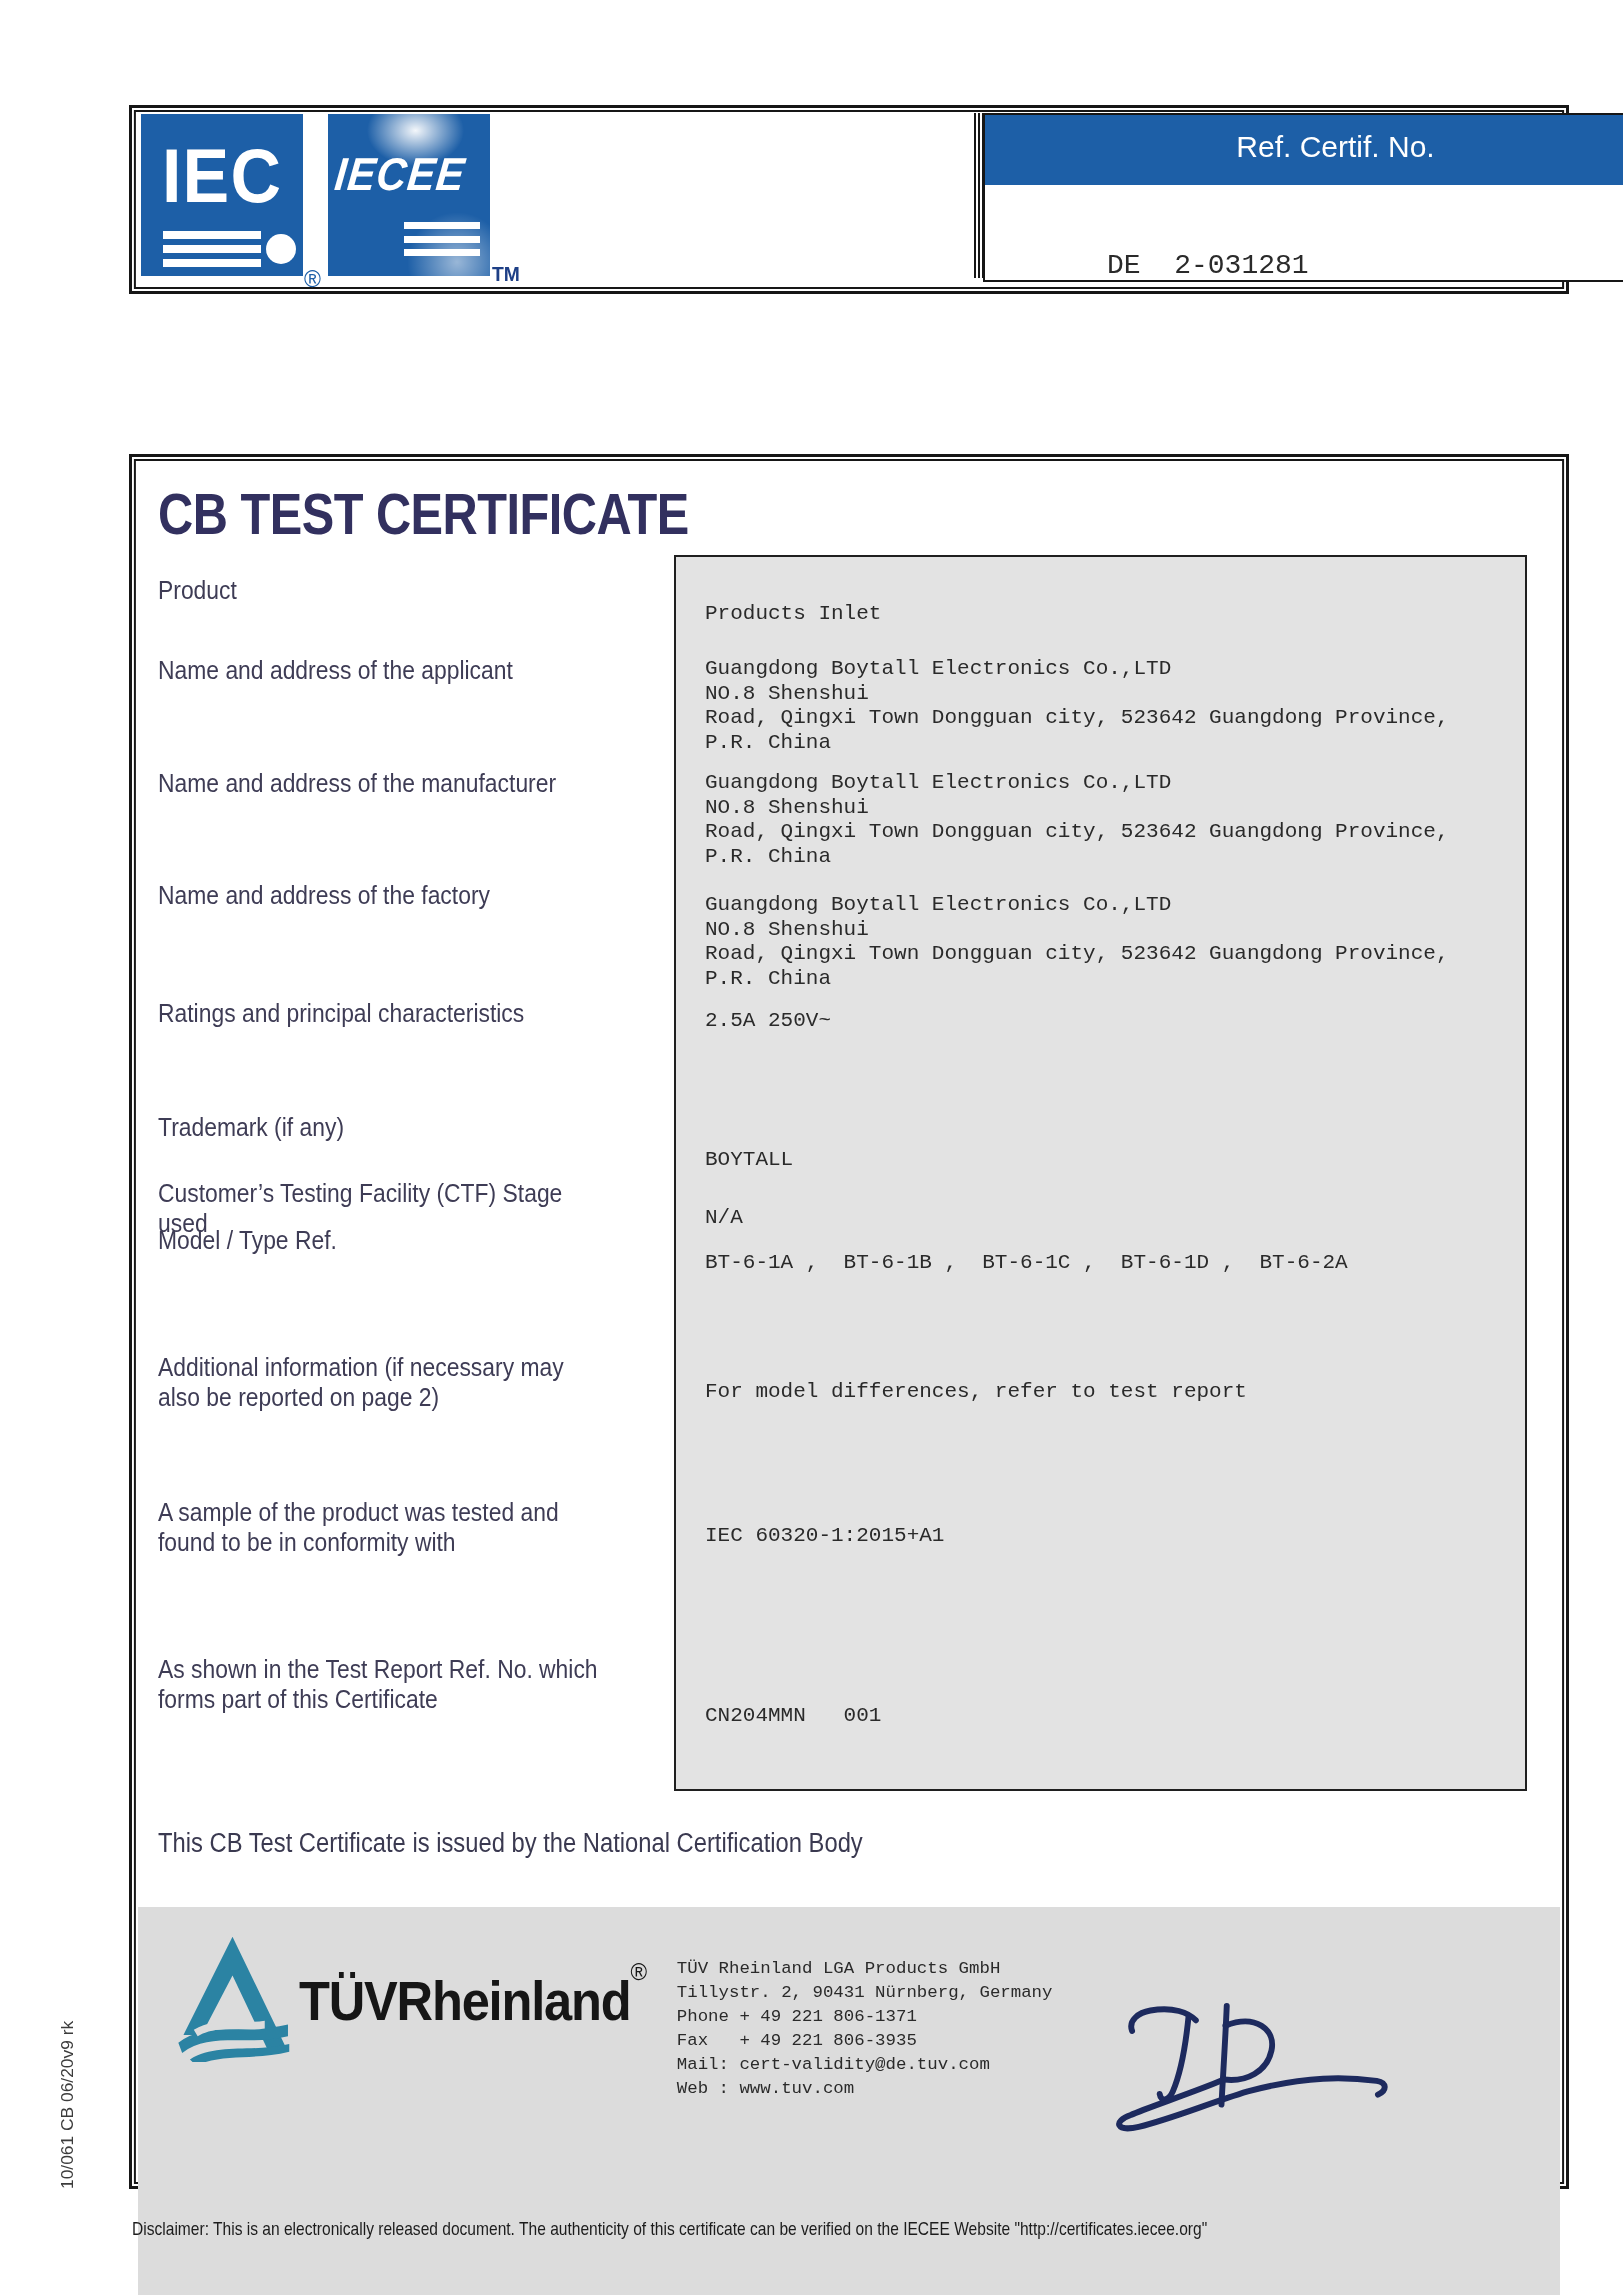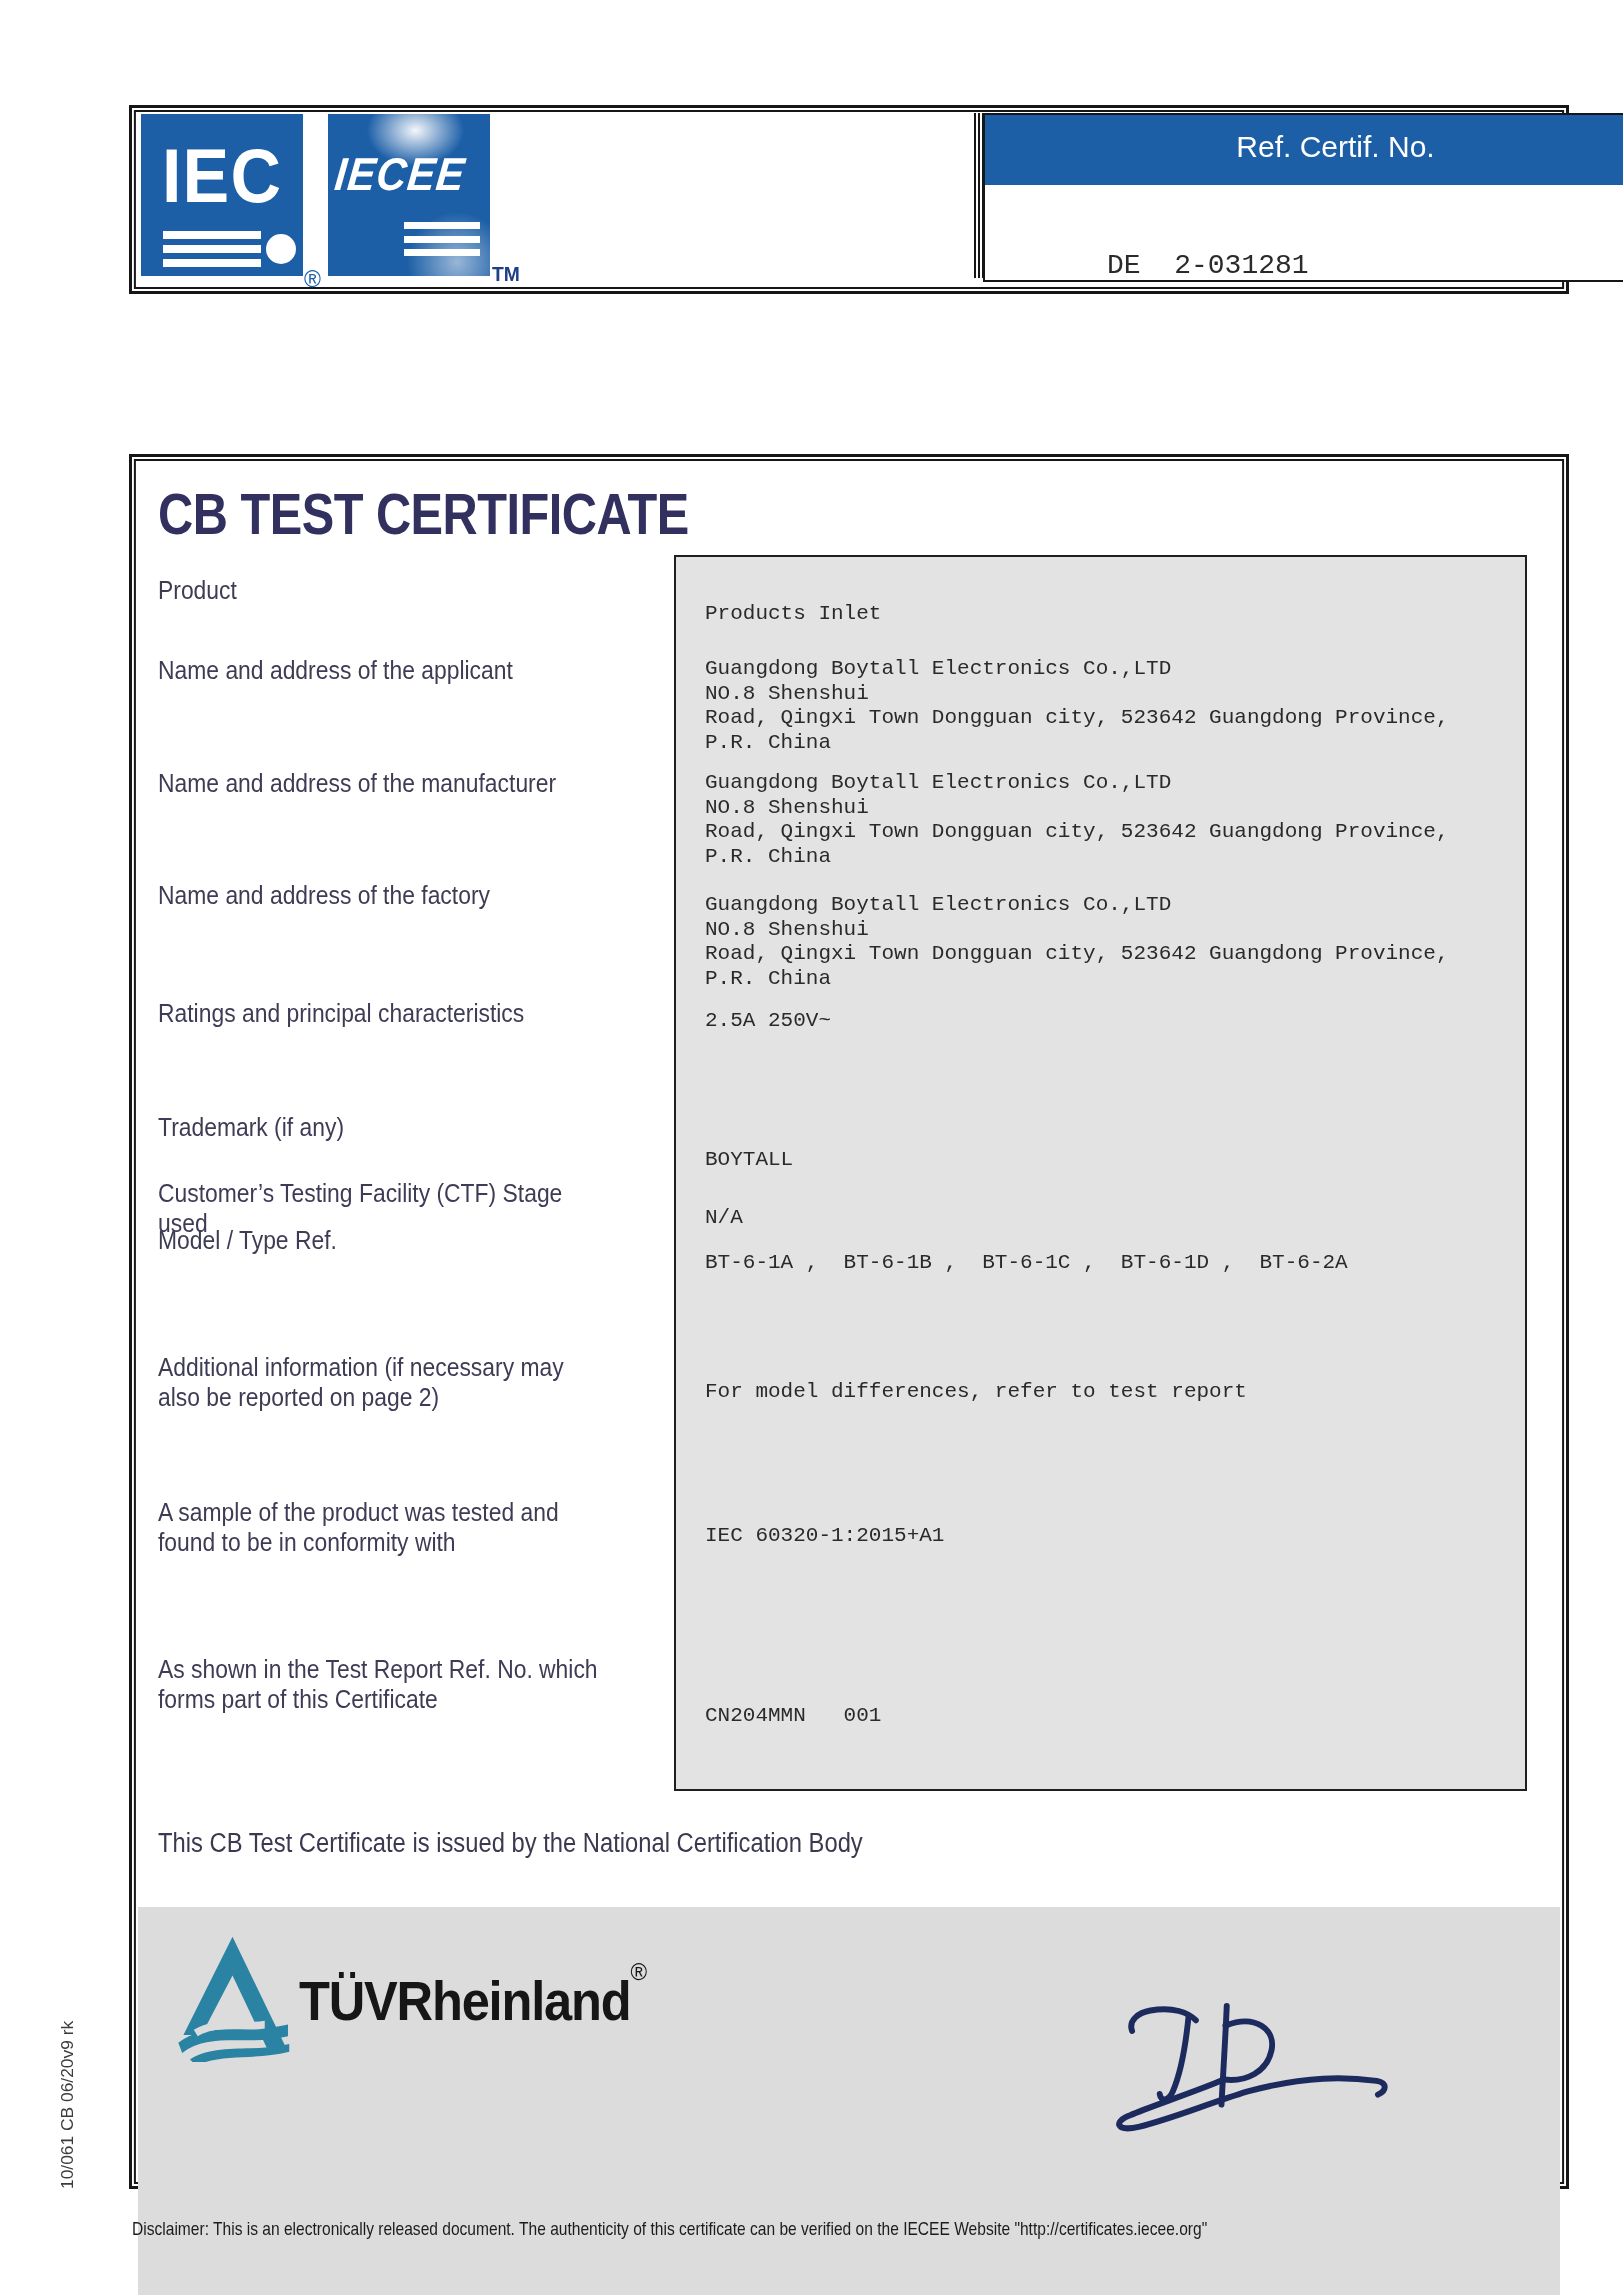--- a/index.html
+++ b/index.html
@@ -165,20 +165,26 @@
     <div id="issued-line" class="abs cond">This CB Test Certificate is issued by the National Certification Body</div>
 
     <div id="footer-band" class="abs">
       <svg id="tuv-logo" class="abs" viewBox="0 0 200 200">
         <path d="M100 6 L186 184 L156 184 L100 66 L52 158 L24 158 Z" fill="#2b83a3"></path>
         <path d="M16 170 C60 136 120 158 186 142 L186 160 C124 176 66 152 22 186 Z" fill="#2b83a3"></path>
         <path d="M34 196 C76 170 130 186 188 172 L188 184 C134 198 82 186 44 206 Z" fill="#2b83a3"></path>
         <path d="M40 150 C80 128 120 142 150 136 L150 148 C116 154 80 140 46 160 Z" fill="#dcdcdc"></path>
       </svg>
       <div id="tuv-wordmark" class="abs"><span>TÜVRheinland</span><sup>®</sup></div>
+      <div id="tuv-address" class="abs mono">TÜV Rheinland LGA Products GmbH
+Tillystr. 2, 90431 Nürnberg, Germany
+Phone + 49 221 806-1371
+Fax   + 49 221 806-3935
+Mail: cert-validity@de.tuv.com
+Web : www.tuv.com</div>
 
       <svg id="signature-svg" class="abs" viewBox="0 0 470 240">
         <g fill="none" stroke="#1d2a5e" stroke-width="9" stroke-linecap="round">
           <path d="M64 78 C58 62 74 50 92 47 C126 41 150 50 161 62"></path>
           <path d="M150 55 C146 96 138 142 126 170 C120 184 108 187 106 174"></path>
           <path d="M208 40 C206 90 202 150 200 190"></path>
           <path d="M206 70 C252 52 283 76 276 108 C269 140 238 156 204 152"></path>
           <path d="M204 152 C156 172 84 196 62 206 C34 216 40 232 74 224 C130 210 180 188 240 170 C330 146 390 148 436 154 C452 157 452 168 438 175"></path>
         </g>
       </svg>

